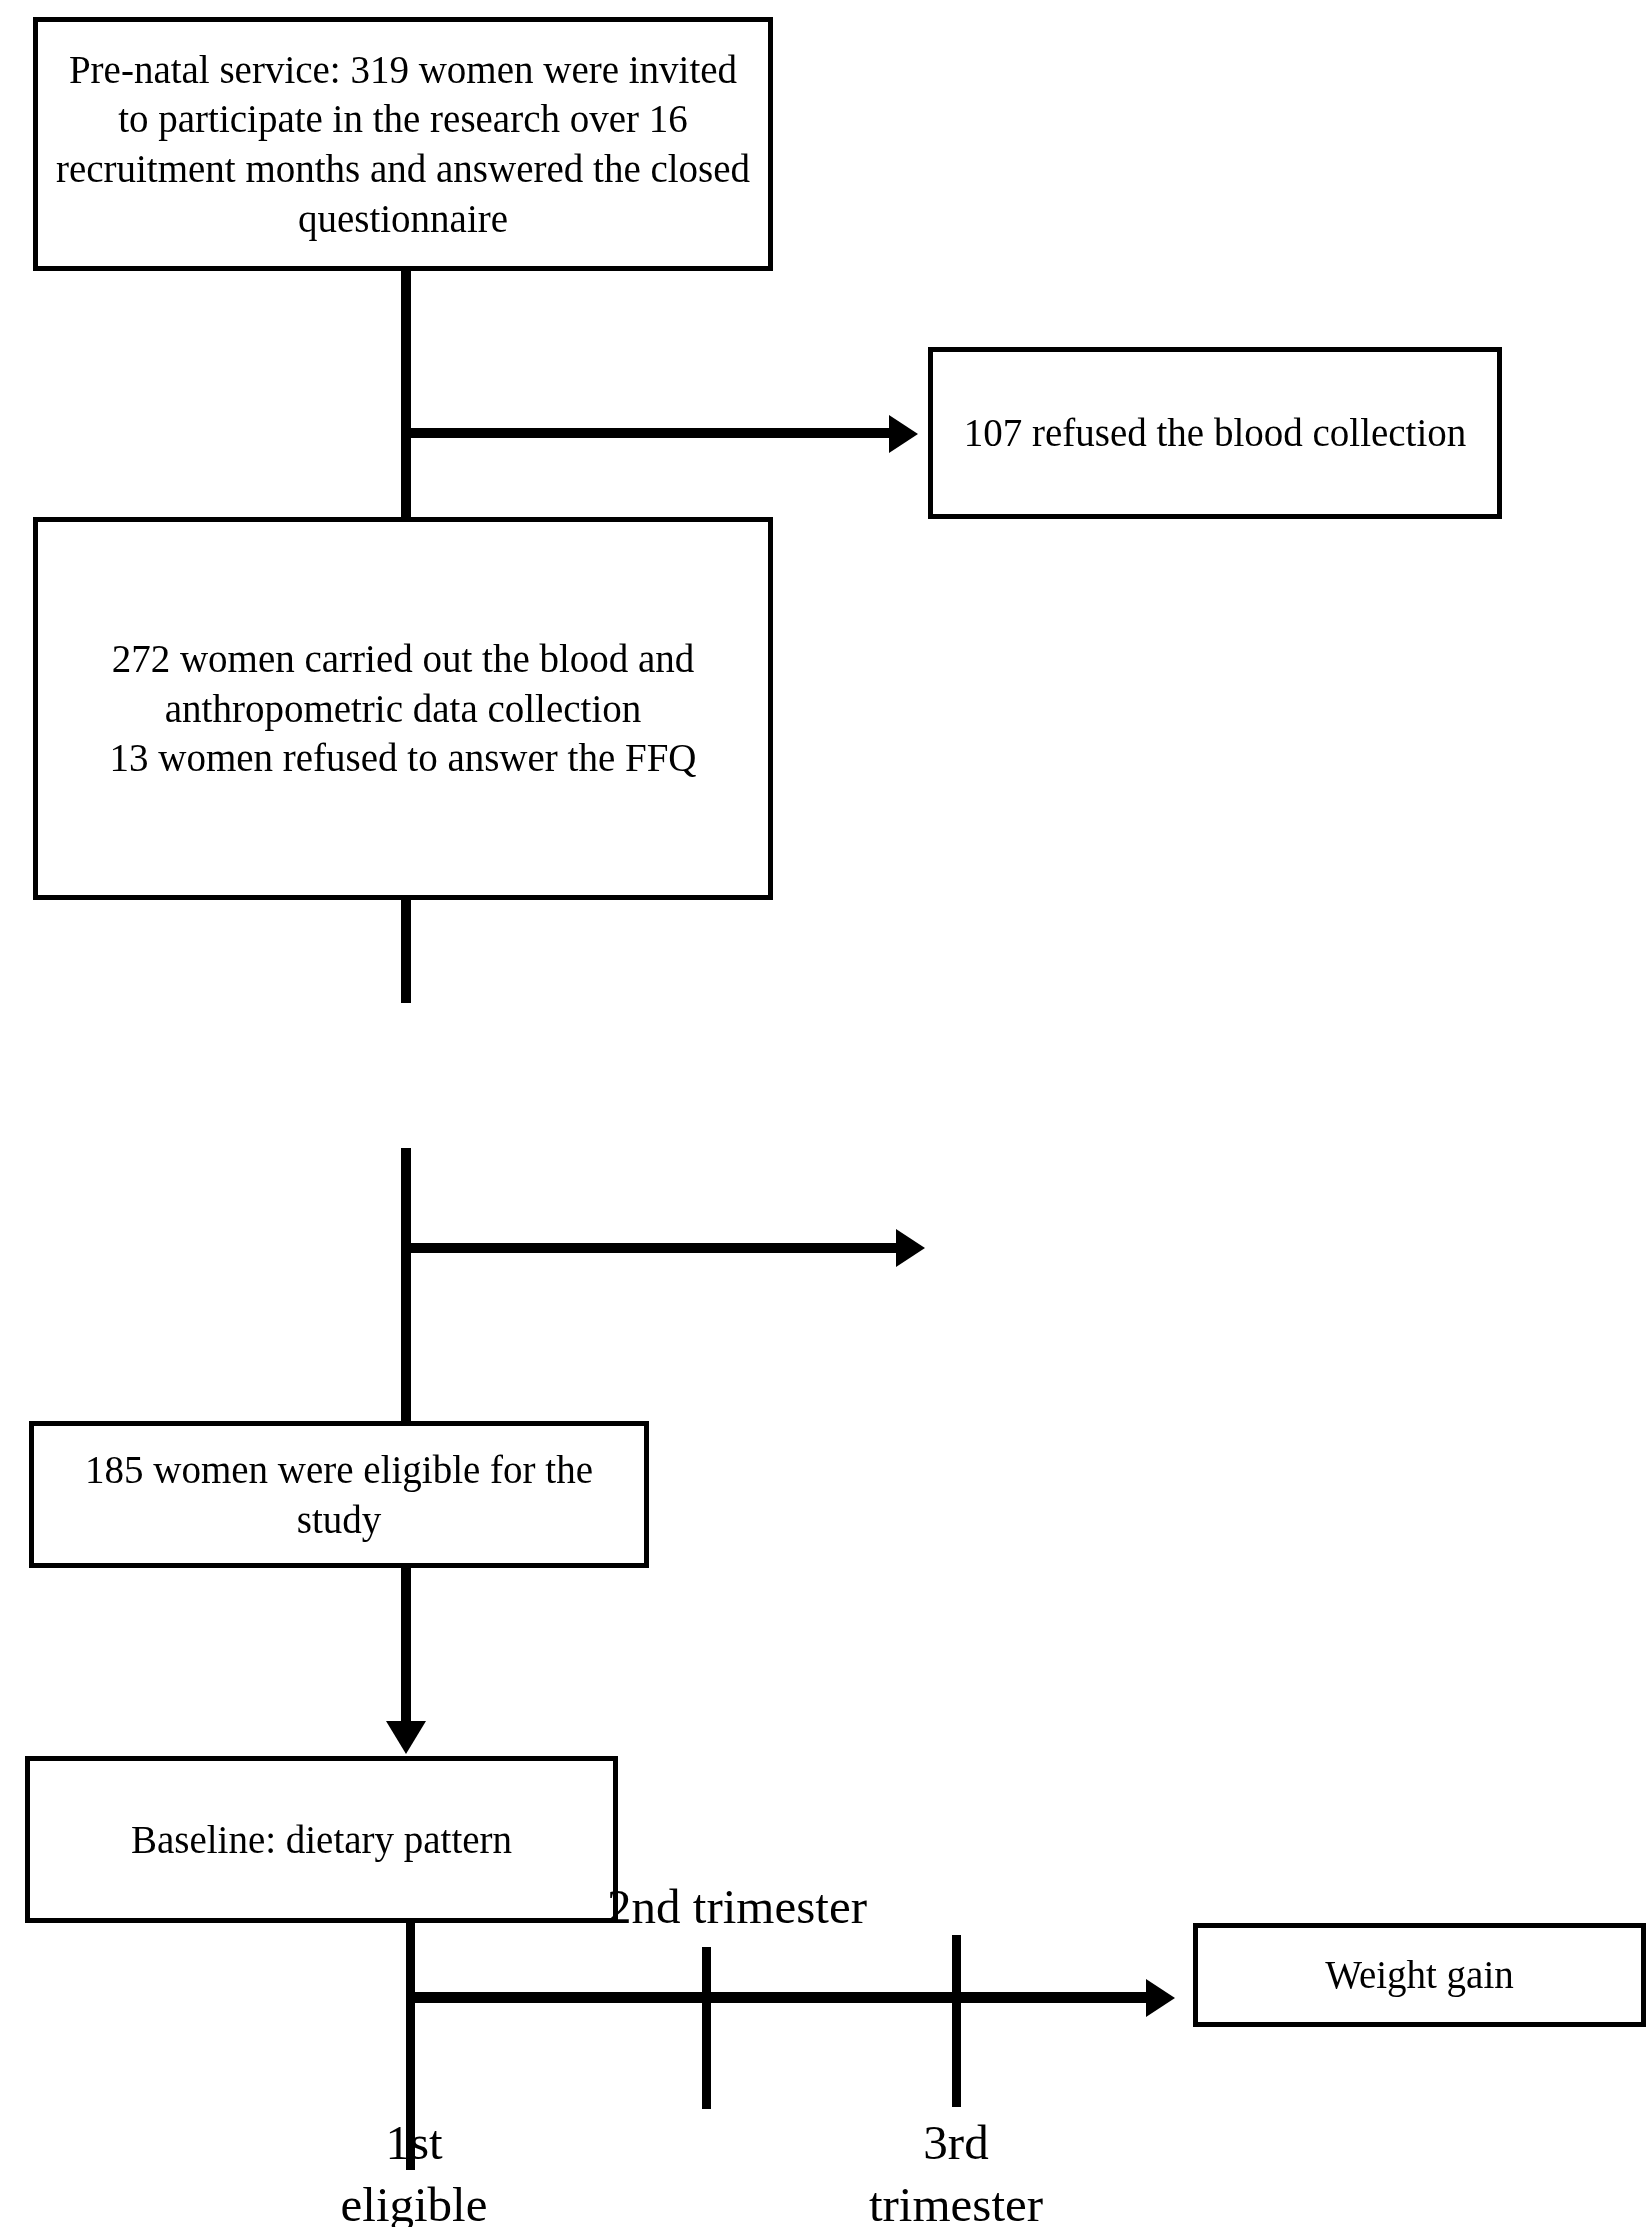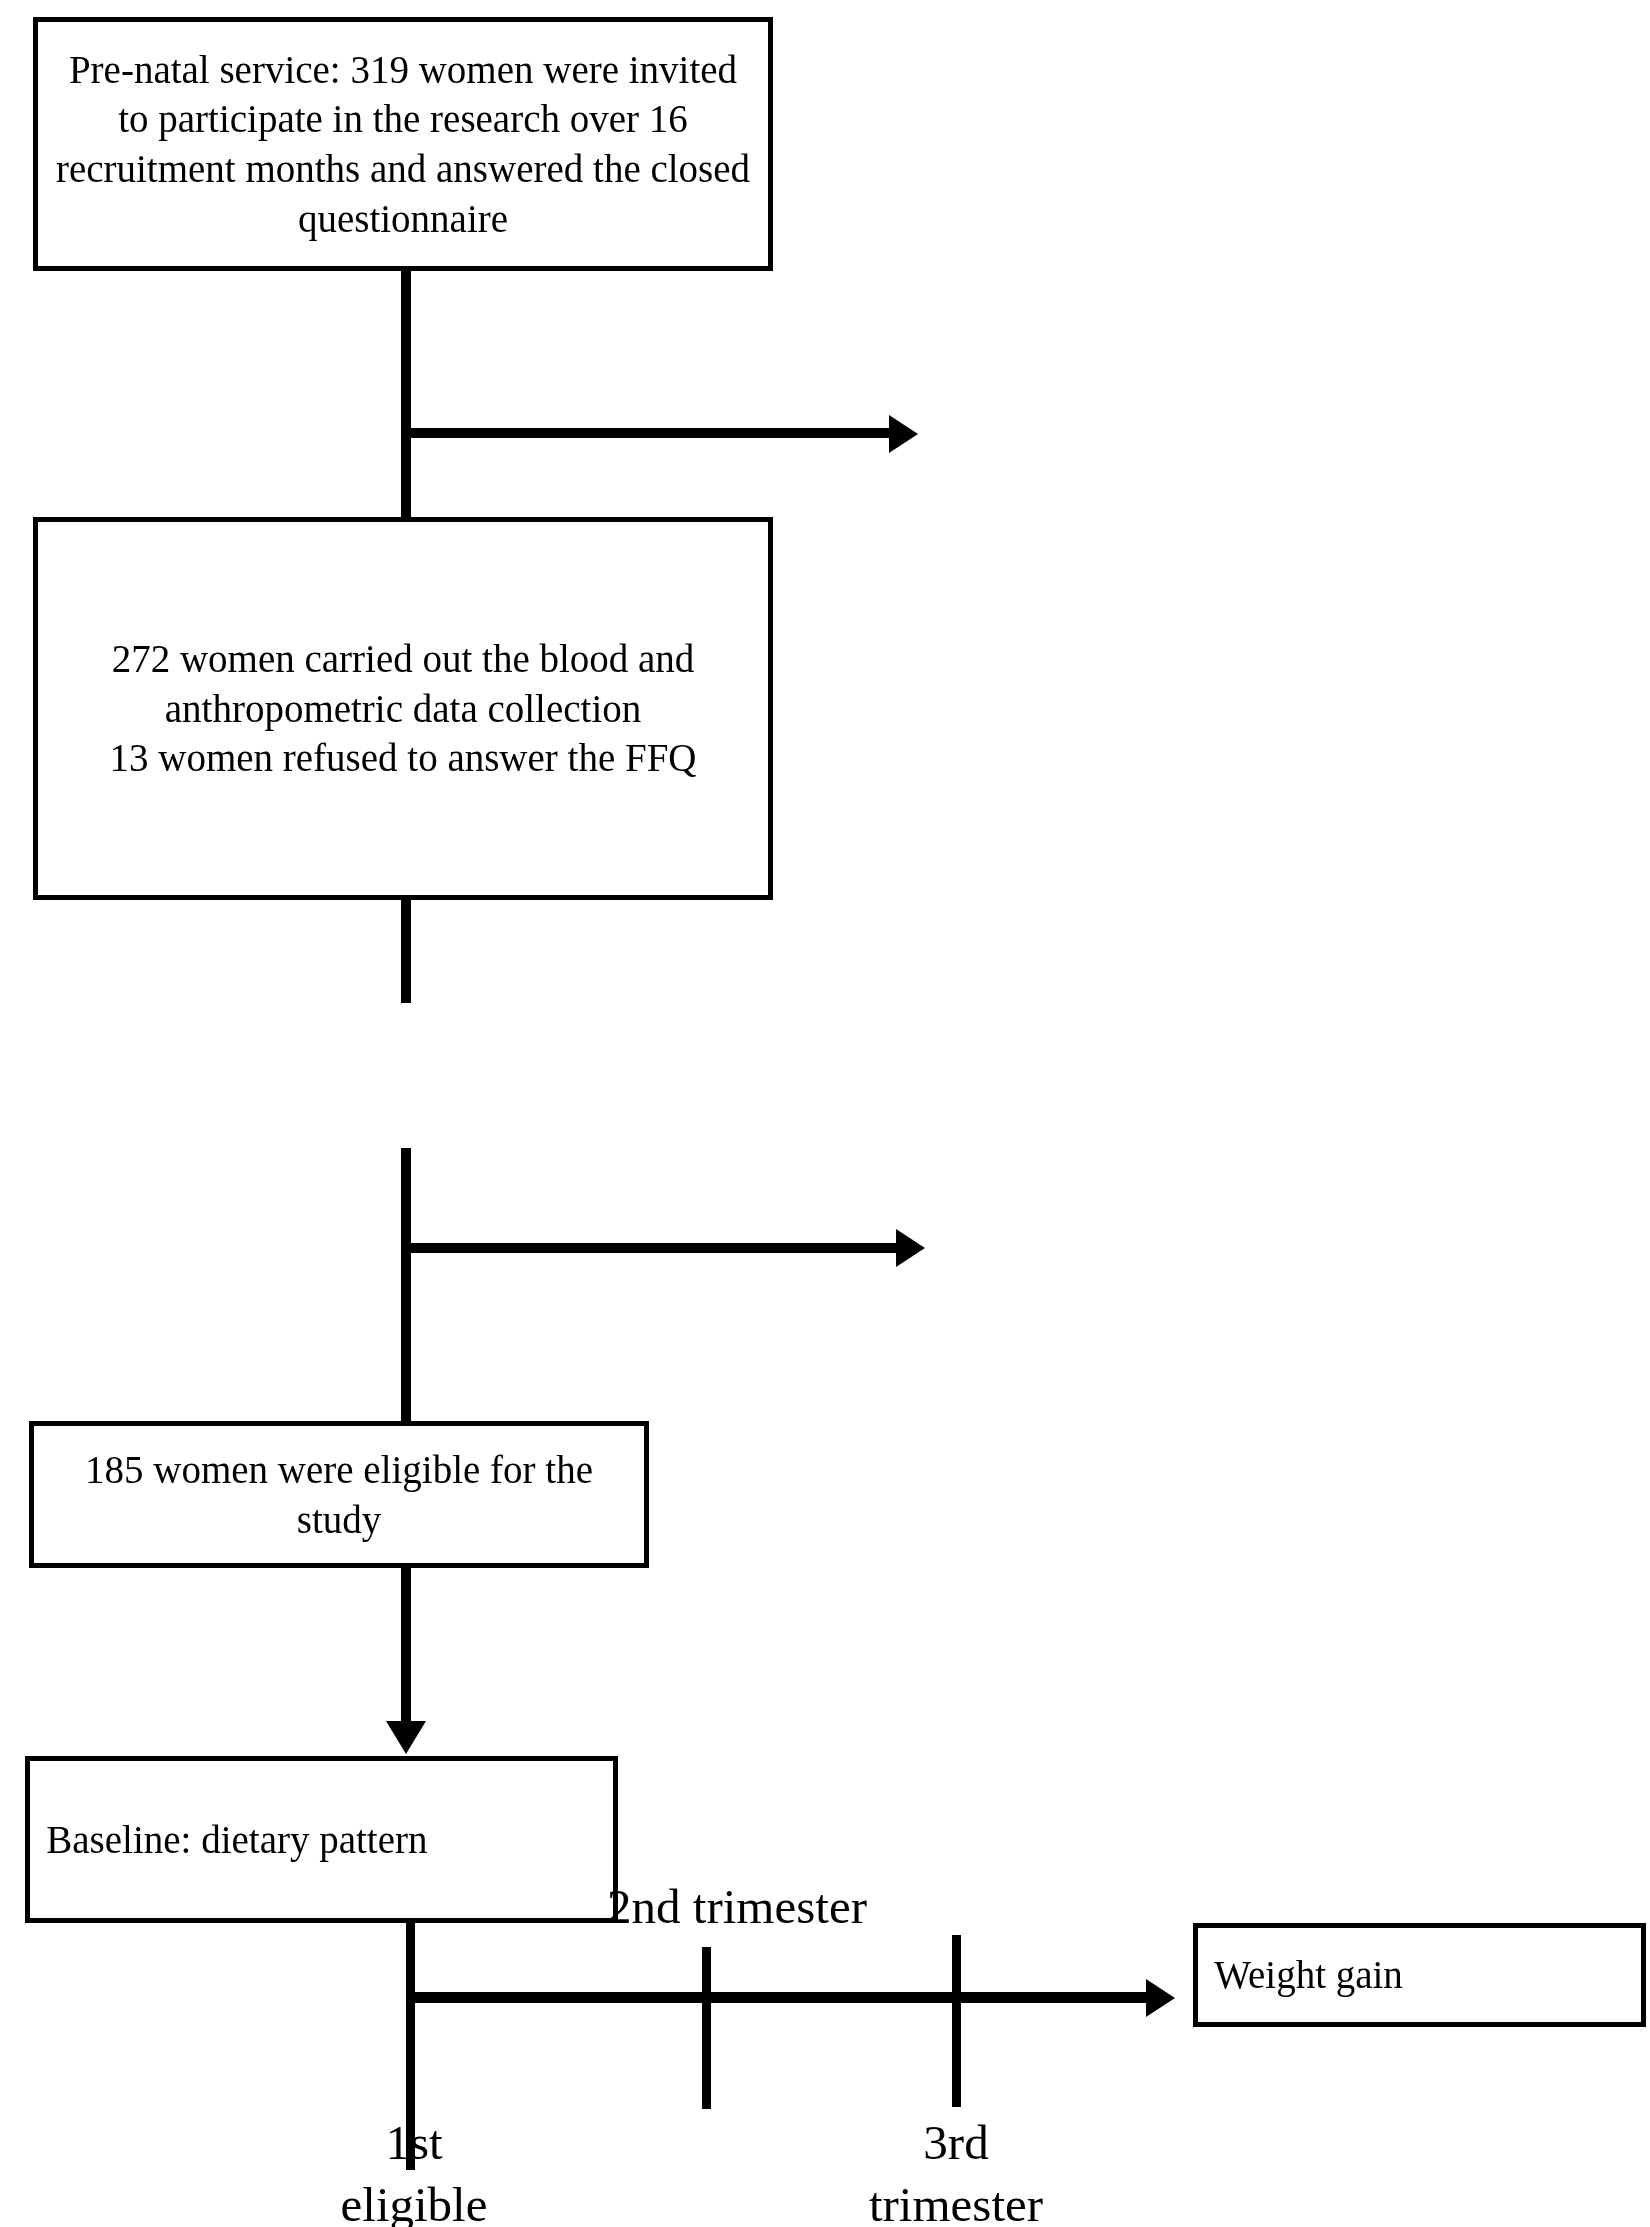--- a/index.html
+++ b/index.html
@@ -1,21 +1,21 @@
 <!DOCTYPE html>
 <html style="font-size:10px"><head>
 <meta charset="utf-8">
 <style>
   html,body{margin:0;padding:0;background:#ffffff;}
   body{width:1651px;height:2227px;position:relative;overflow:hidden;
        font-family:"Liberation Serif","DejaVu Serif",serif;color:#000;}
   #stage{position:absolute;left:0;top:0;width:1651px;height:2227px;}
 
   .box{position:absolute;box-sizing:border-box;background:#ffffff;
-       border:5.6px solid #000;display:flex;align-items:center;justify-content:flex-start;}
+       border:5.6px solid #000;display:flex;align-items:center;justify-content:center;}
   .box .txt{font-size:39px;line-height:1.27;text-align:center;padding:0 16.3px;white-space:pre-line;}
   .box.left .txt{text-align:left;width:100%;padding:0 0 0 21.3px;}
 
   .vline{position:absolute;background:#000;}
   .hline{position:absolute;background:#000;}
   .tick{position:absolute;background:#000;}
 
   .tlabel{position:absolute;font-size:49px;line-height:1.27;text-align:center;white-space:pre-line;}
 
   .arrowhead-right{position:absolute;width:0;height:0;
@@ -27,20 +27,23 @@
 </style>
 </head>
 <body>
 
 <div id="stage">
 
   <div class="box" style="left:33px;top:17px;width:740px;height:254px;">
     <span class="txt">Pre-natal service: 319 women were invited to participate in the research over 16 recruitment months and answered the closed questionnaire</span>
   </div>
 
+  <div class="box" style="left:928px;top:347px;width:574px;height:172px;">
+    <span class="txt">107 refused the blood collection</span>
+  </div>
 
   <div class="box" style="left:33px;top:517px;width:740px;height:383px;">
     <span class="txt">272 women carried out the blood and anthropometric data collection
 13 women refused to answer the FFQ</span>
   </div>
 
 
 
   <div class="box" style="left:29px;top:1421px;width:620px;height:147px;">
     <span class="txt">185 women were eligible for the study</span>

